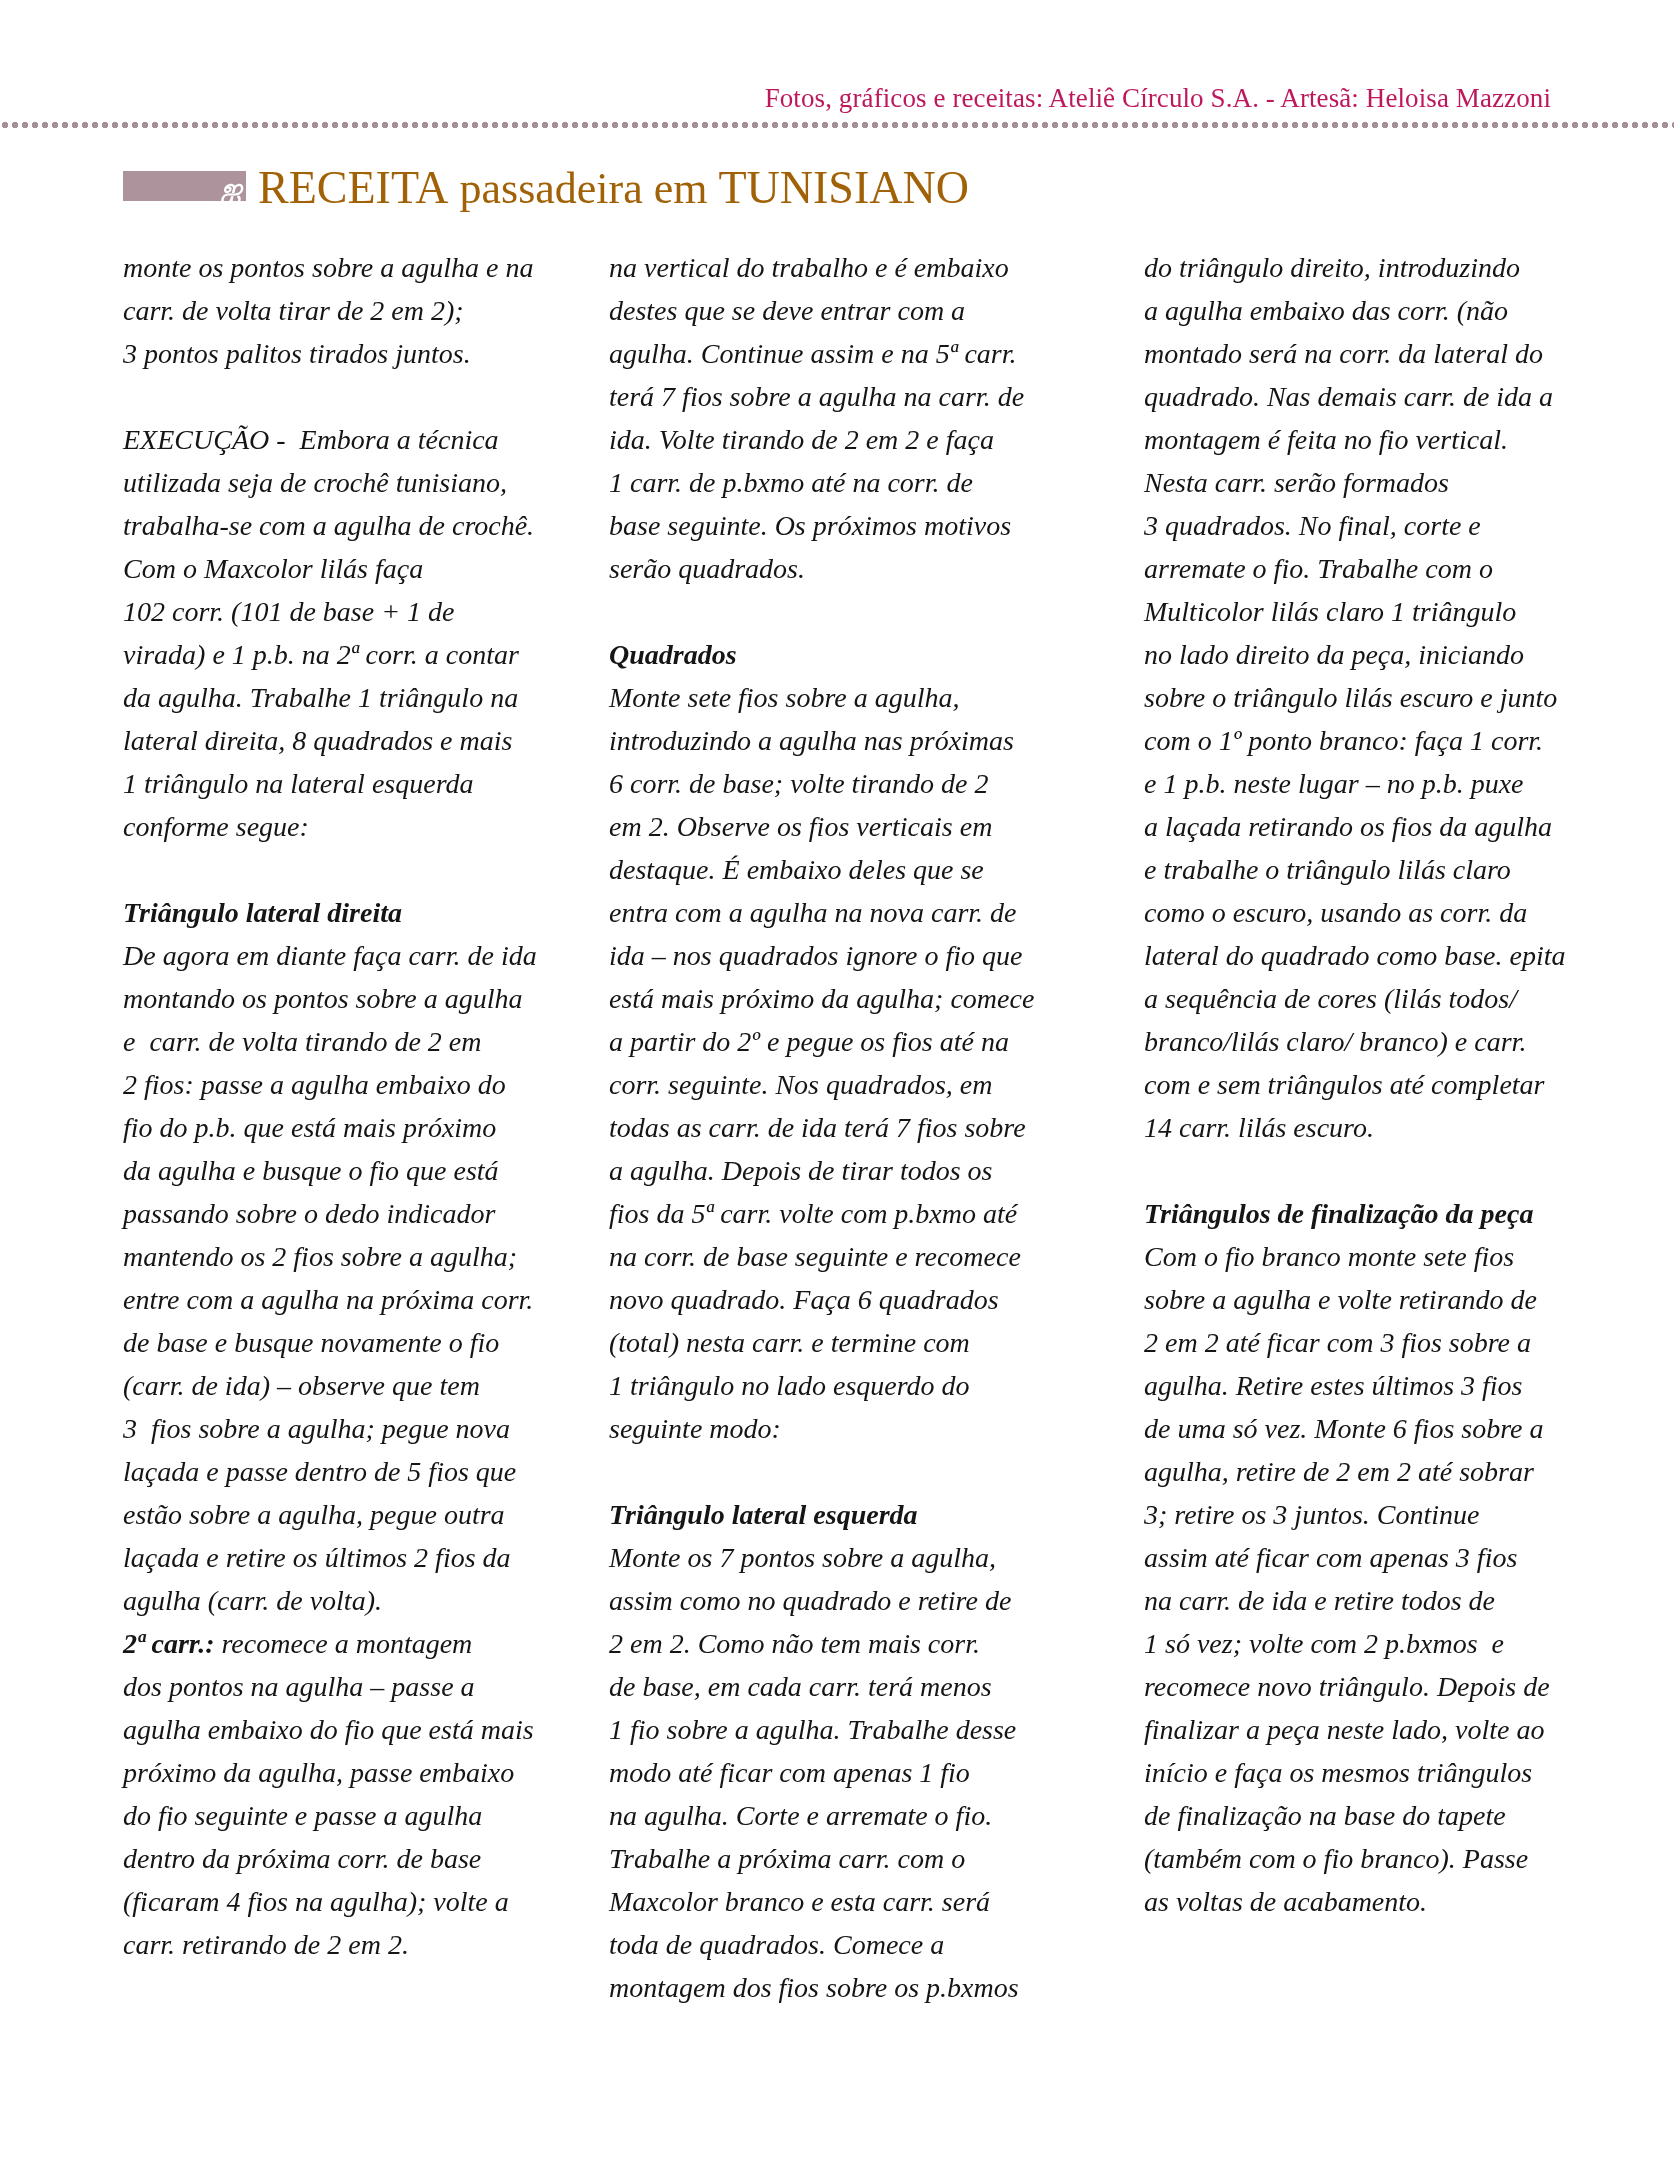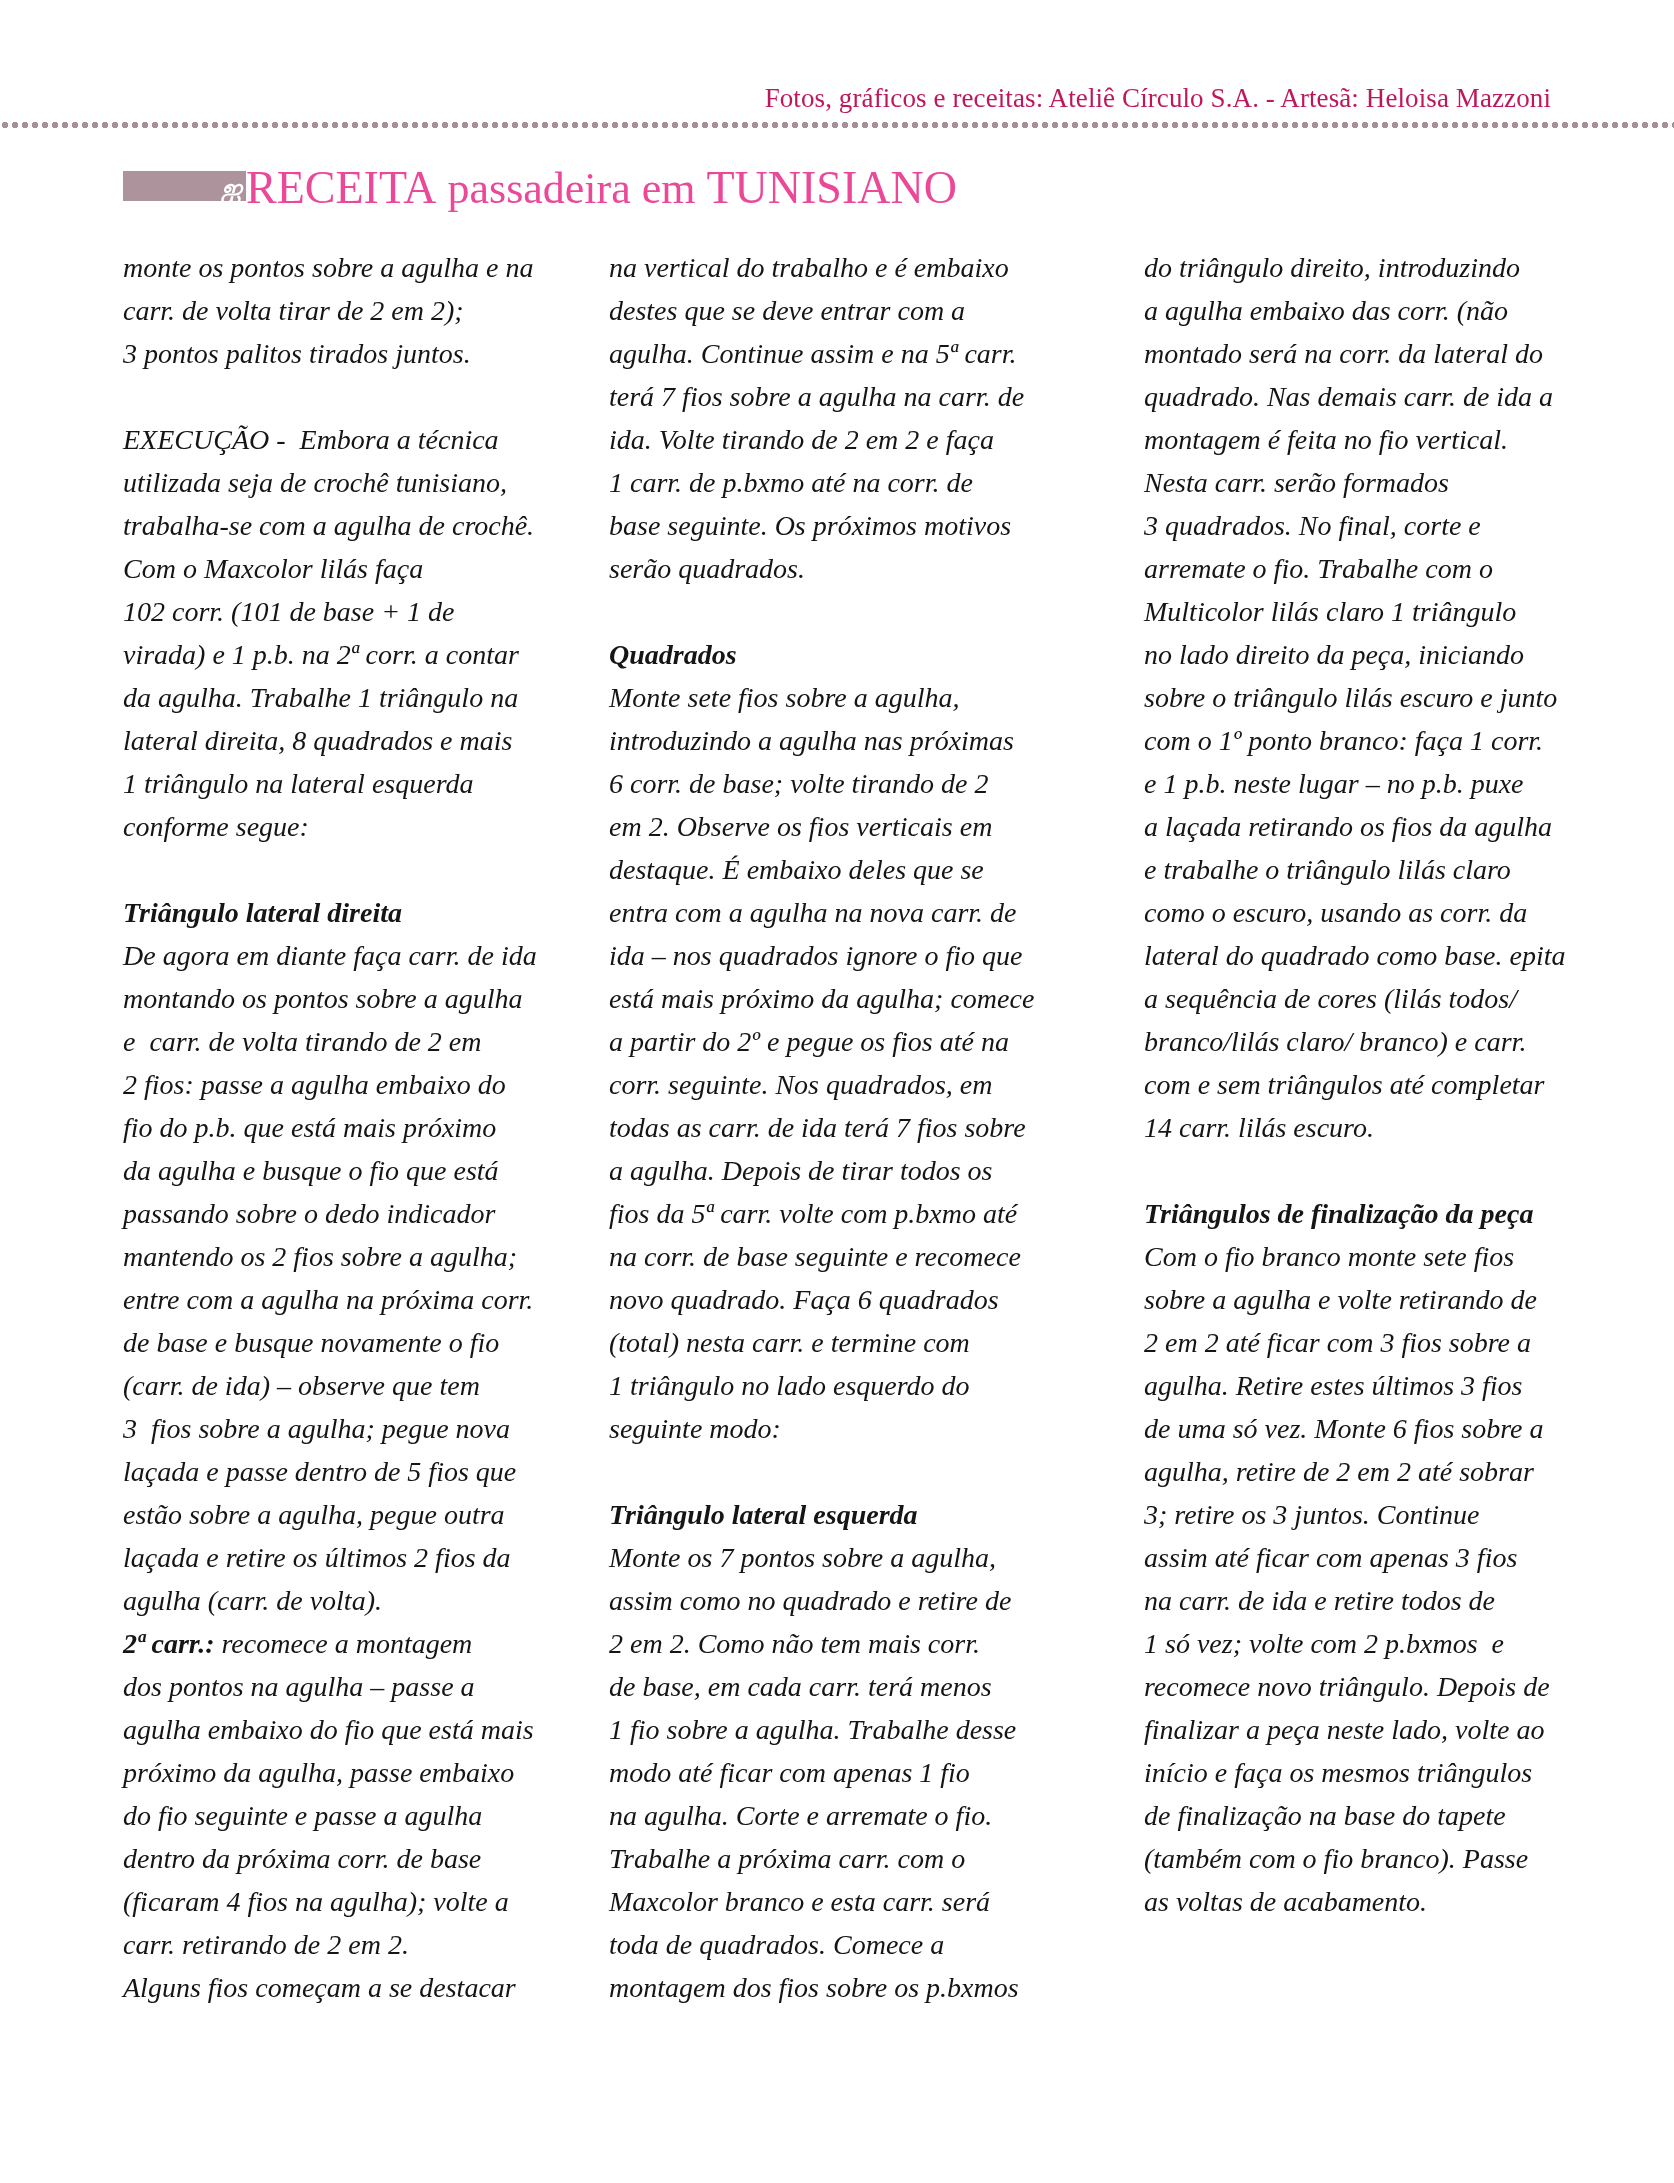--- a/index.html
+++ b/index.html
@@ -25,22 +25,22 @@
     .title-block {
       width: 123px; height: 30px; background: #ad949c; position: relative;
       display: flex; align-items: center; justify-content: flex-end;
     }
     .ornament {
       font-family: "DejaVu Serif", serif; font-size: 26px; color: #ffffff;
       font-weight: bold; line-height: 1; padding-right: 4px; font-style: italic;
       transform: translateY(2px);
     }
     .title-text {
-      font-family: "Liberation Serif", serif; font-size: 46px; color: #ec4899;
-      margin-left: 0; white-space: nowrap; line-height: 1;
+      font-family: "Liberation Serif", serif; font-size: 46px; color: #a16207;
+      margin-left: 12px; white-space: nowrap; line-height: 1;
       transform: translateY(2px);
     }
     .title-text .lower { font-size: 44px; }
     .col {
       position: absolute; top: 246px;
       font-family: "Liberation Serif", serif; font-size: 28px; line-height: 43px;
       color: #151515;
       font-style: italic;
     }
     .col1 { left: 123px; width: 455px; }
@@ -98,21 +98,20 @@
   <span class="line">laçada e retire os últimos 2 fios da</span>
   <span class="line">agulha (carr. de volta).</span>
   <span class="line"><b>2ª carr.:</b><span style="white-space:pre"> recomece a montagem</span></span>
   <span class="line">dos pontos na agulha – passe a</span>
   <span class="line">agulha embaixo do fio que está mais</span>
   <span class="line">próximo da agulha, passe embaixo</span>
   <span class="line">do fio seguinte e passe a agulha</span>
   <span class="line">dentro da próxima corr. de base</span>
   <span class="line">(ficaram 4 fios na agulha); volte a</span>
   <span class="line">carr. retirando de 2 em 2.</span>
-  <span class="line">Alguns fios começam a se destacar</span>
 </div>
 
 <div class="col col2">
   <span class="line">na vertical do trabalho e é embaixo</span>
   <span class="line">destes que se deve entrar com a</span>
   <span class="line">agulha. Continue assim e na 5ª carr.</span>
   <span class="line">terá 7 fios sobre a agulha na carr. de</span>
   <span class="line">ida. Volte tirando de 2 em 2 e faça</span>
   <span class="line">1 carr. de p.bxmo até na corr. de</span>
   <span class="line">base seguinte. Os próximos motivos</span>

